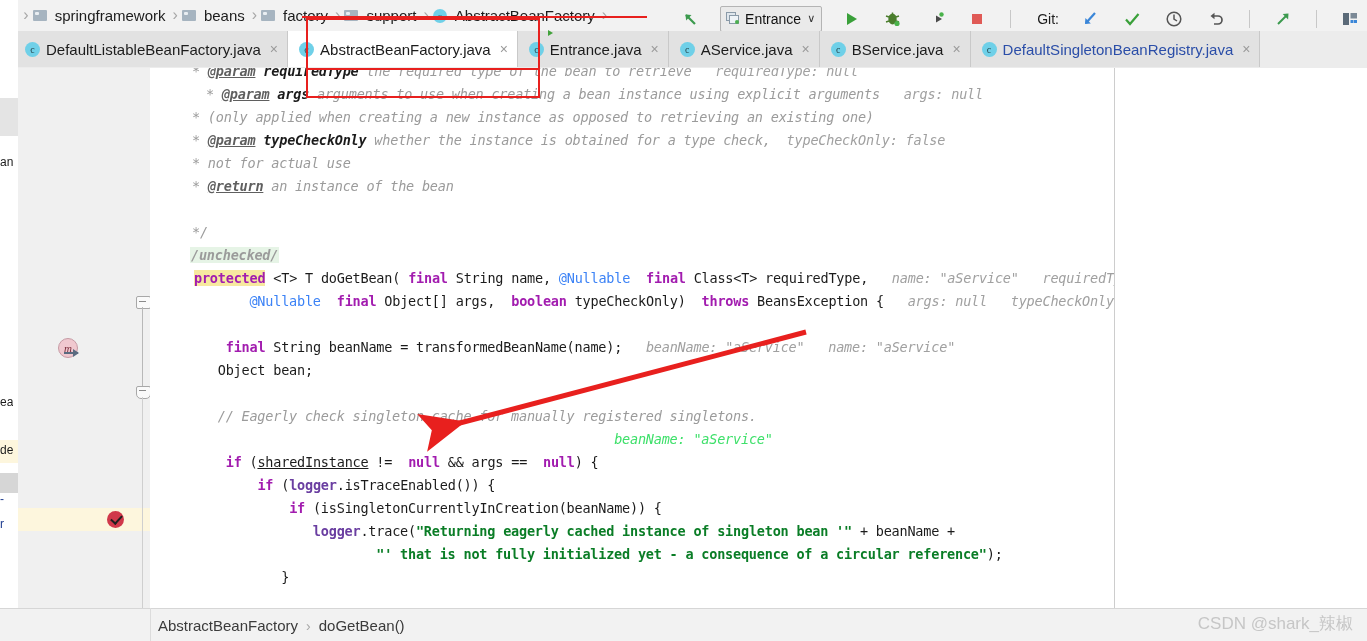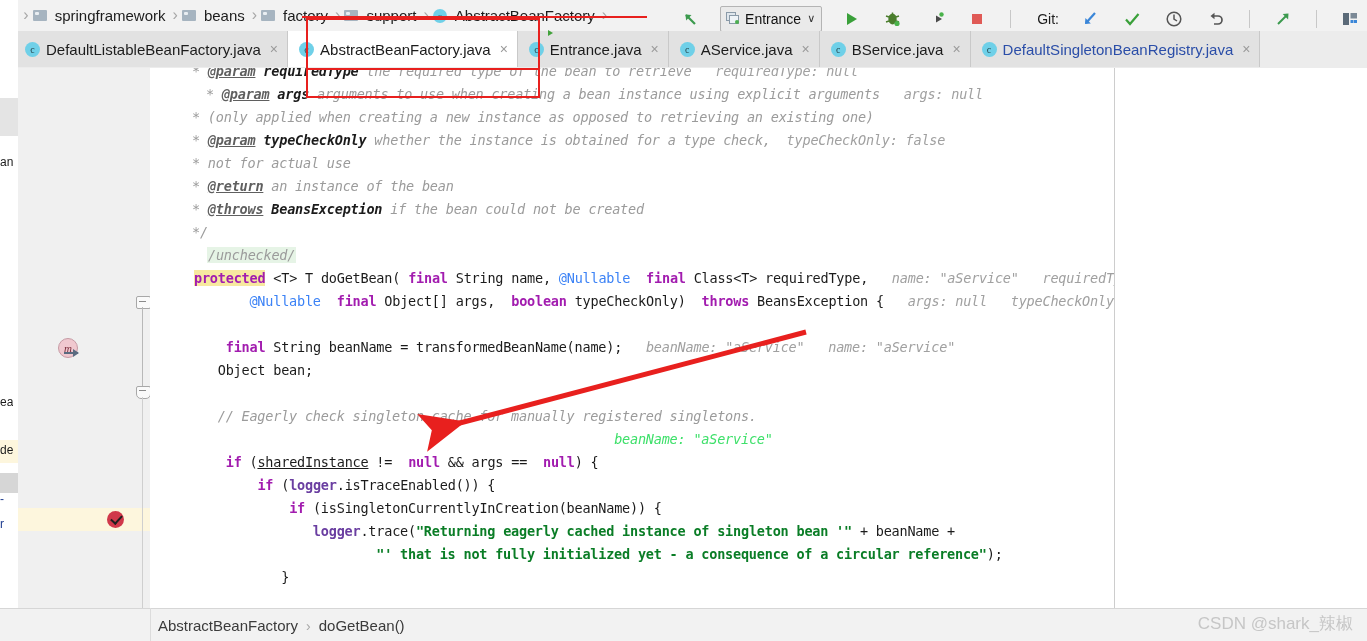--- a/index.html
+++ b/index.html
@@ -403,23 +403,22 @@
     <div class="indent-guide" style="left:250px;top:509px;height:31px;"></div>
     <div class="indent-guide" style="left:284px;top:532px;height:8px;"></div>
 
     <div class="code-area" id="codehost">
         <div class="code-line" style="top: -8px; padding-left: 42px;"><span class="cmt">* </span><span class="cmtb">@param</span><span class="cmtbn"> requiredType</span><span class="cmt"> the required type of the bean to retrieve</span><span class="hint">   requiredType: null</span></div>
         <div class="code-line" style="top: 15px; padding-left: 56px;"><span class="cmt">* </span><span class="cmtb">@param</span><span class="cmtbn"> args</span><span class="cmt"> arguments to use when creating a bean instance using explicit arguments</span><span class="hint">   args: null</span></div>
         <div class="code-line" style="top: 38px; padding-left: 42px;"><span class="cmt">* (only applied when creating a new instance as opposed to retrieving an existing one)</span></div>
         <div class="code-line" style="top: 61px; padding-left: 42px;"><span class="cmt">* </span><span class="cmtb">@param</span><span class="cmtbn"> typeCheckOnly</span><span class="cmt"> whether the instance is obtained for a type check,</span><span class="hint">  typeCheckOnly: false</span></div>
         <div class="code-line" style="top: 84px; padding-left: 42px;"><span class="cmt">* not for actual use</span></div>
         <div class="code-line" style="top: 107px; padding-left: 42px;"><span class="cmt">* </span><span class="cmtb">@return</span><span class="cmt"> an instance of the bean</span></div>
-        <div class="code-line" style="top: 130px; padding-left: 42px;"><span class="cmt">* </span><span class="cmtb">@throws</span><span class="cmtbn"> BeansException</span><span class="cmt"> if the bean could not be created</span></div>
         <div class="code-line" style="top: 153px; padding-left: 42px;"><span class="cmt">*/</span></div>
-        <div class="code-line" style="top: 176px; padding-left: 57px;"><span class="cmt unchecked-hl">/unchecked/</span></div>
+        <div class="code-line" style="top: 176px; padding-left: 40px; font-weight: bold;"><span class="cmt unchecked-hl">/unchecked/</span></div>
         <div class="code-line" style="top: 199px; padding-left: 36px;"><span class="kw prot-hl">protected</span><span class="plain"> </span><span class="plain">&lt;T&gt;</span><span class="plain"> T doGetBean(</span><span class="kw">final</span><span class="plain"> String name, </span><span class="annot">@Nullable</span><span class="plain"> </span><span class="kw">final</span><span class="plain"> Class&lt;T&gt; requiredType,</span><span class="hint">   name: </span><span class="hint">"aService"</span><span class="hint">   requiredType: null</span></div>
         <div class="code-line" style="top: 222px; padding-left: 36px;"><span class="plain">        </span><span class="annot">@Nullable</span><span class="plain"> </span><span class="kw">final</span><span class="plain"> Object[] args, </span><span class="kw">boolean</span><span class="plain"> typeCheckOnly) </span><span class="kw">throws</span><span class="plain"> BeansException {</span><span class="hint">   args: null   typeCheckOnly: false</span></div>
         <div class="code-line" style="top: 245px; padding-left: 36px;"></div>
         <div class="code-line" style="top: 268px; padding-left: 36px;"><span class="plain">    </span><span class="kw">final</span><span class="plain"> String beanName = transformedBeanName(name);</span><span class="hint">   beanName: "aService"   name: "aService"</span></div>
         <div class="code-line" style="top: 291px; padding-left: 36px;"><span class="plain">    Object bean;</span></div>
         <div class="code-line" style="top: 314px; padding-left: 36px;"></div>
         <div class="code-line" style="top: 337px; padding-left: 36px;"><span class="cmt">    // Eagerly check singleton cache for manually registered singletons.</span></div>
         <div class="code-line sel-line" style="top: 360px; padding-left: 36px;"><span class="sel-line">    Object </span><span class="sel-line underln">sharedInstance</span><span class="sel-line"> = getSingleton(beanName);</span><span class="hintg">   beanName: "aService"</span></div>
         <div class="code-line" style="top: 383px; padding-left: 36px;"><span class="plain">    </span><span class="kw">if</span><span class="plain"> (</span><span class="plain underln">sharedInstance</span><span class="plain"> != </span><span class="kw">null</span><span class="plain"> &amp;&amp; args == </span><span class="kw">null</span><span class="plain">) {</span></div>
         <div class="code-line" style="top: 406px; padding-left: 36px;"><span class="plain">        </span><span class="kw">if</span><span class="plain"> (</span><span class="fld">logger</span><span class="plain">.isTraceEnabled()) {</span></div>

